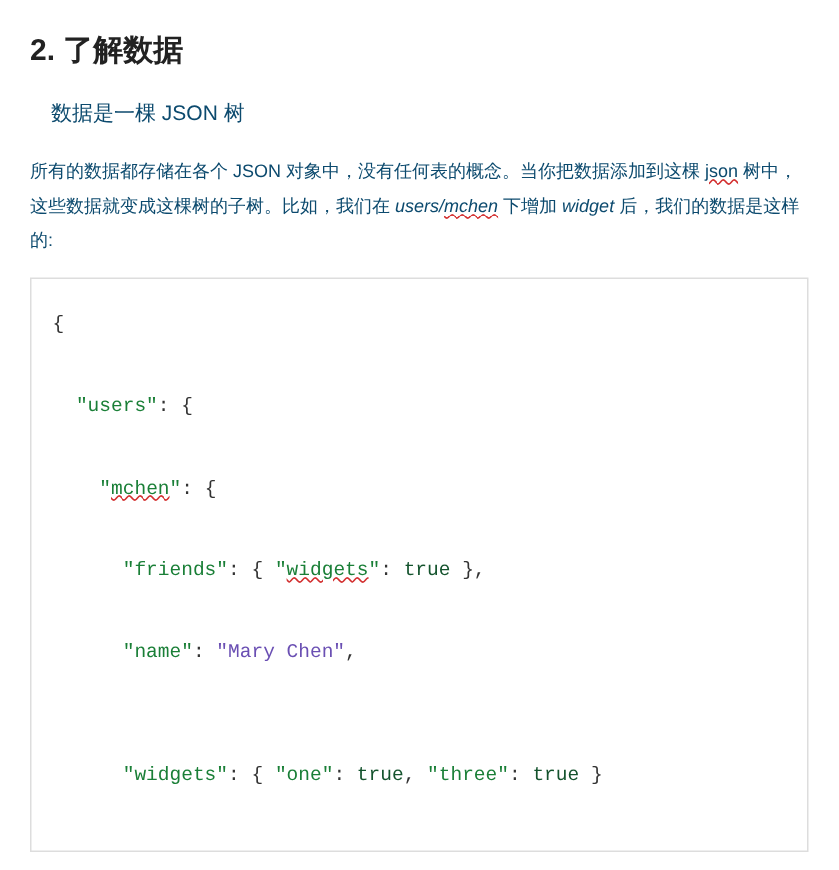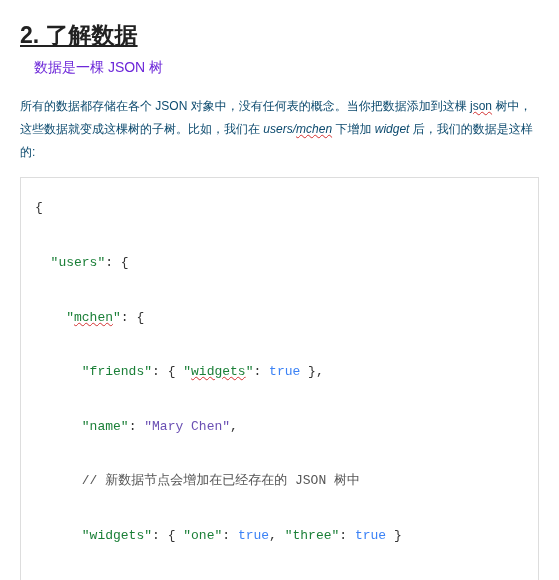--- a/index.html
+++ b/index.html
@@ -5,30 +5,29 @@
   body {
     margin: 0;
     padding: 20px 20px 20px 20px;
     font-family: "Microsoft YaHei", "PingFang SC", Arial, sans-serif;
     color: #333;
     width: 559px;
     box-sizing: border-box;
     background: #fff;
   }
   h2.section-title {
-    font-size: 23px;
+    font-size: 20px;
     font-weight: bold;
-    margin: 0 0 8px 0;
+    margin: 0 0 20px 0;
     color: #222;
-    text-decoration: underline;
   }
   .subheading {
     font-size: 14px;
     margin: 0 0 18px 14px;
-    color: #6d28d9;
+    color: #0c4a6e;
   }
   .paragraph {
     font-size: 12px;
     line-height: 1.9;
     margin: 0 0 14px 0;
     color: #0c4a6e;
   }
   .wavy {
     text-decoration-line: underline;
     text-decoration-style: wavy;
@@ -39,21 +38,21 @@
     border: 1px solid #ddd;
     padding: 16px 14px 10px 14px;
     font-family: Consolas, "Courier New", monospace;
     font-size: 13px;
     line-height: 2.1;
     background: #fff;
   }
   .ln { white-space: pre; }
   .key { color: #1a7f37; } 
   .str { color: #6a4fb3; } 
-  .kw  { color: #3b82f6; } 
+  .kw  { color: #14532d; } 
   .cmt { color: #555; }
 </style>
 </head>
 <body>
 
 <h2 class="section-title">2.  了解数据</h2>
 
 <p class="subheading">
   <span>数据是一棵 </span><span>JSON</span><span> 树</span>
 </p>
@@ -66,18 +65,17 @@
 <div class="ln">{</div>
 <div class="ln">&nbsp;</div>
 <div class="ln"><span class="key">  "users"</span><span>: {</span></div>
 <div class="ln">&nbsp;</div>
 <div class="ln"><span class="key">    "</span><span class="key wavy">mchen</span><span class="key">"</span><span>: {</span></div>
 <div class="ln">&nbsp;</div>
 <div class="ln"><span class="key">      "friends"</span><span>: { </span><span class="key">"</span><span class="key wavy">widgets</span><span class="key">"</span><span>: </span><span class="kw">true</span><span> },</span></div>
 <div class="ln">&nbsp;</div>
 <div class="ln"><span class="key">      "name"</span><span>: </span><span class="str">"Mary Chen"</span><span>,</span></div>
 <div class="ln">&nbsp;</div>
-<div class="ln cmt">      // 新数据节点会增加在已经存在的 JSON 树中</div>
 <div class="ln">&nbsp;</div>
 <div class="ln"><span class="key">      "widgets"</span><span>: { </span><span class="key">"one"</span><span>: </span><span class="kw">true</span><span>, </span><span class="key">"three"</span><span>: </span><span class="kw">true</span><span> }</span></div>
 <div class="ln">&nbsp;</div>
 
 </div>
 
 </body></html>

